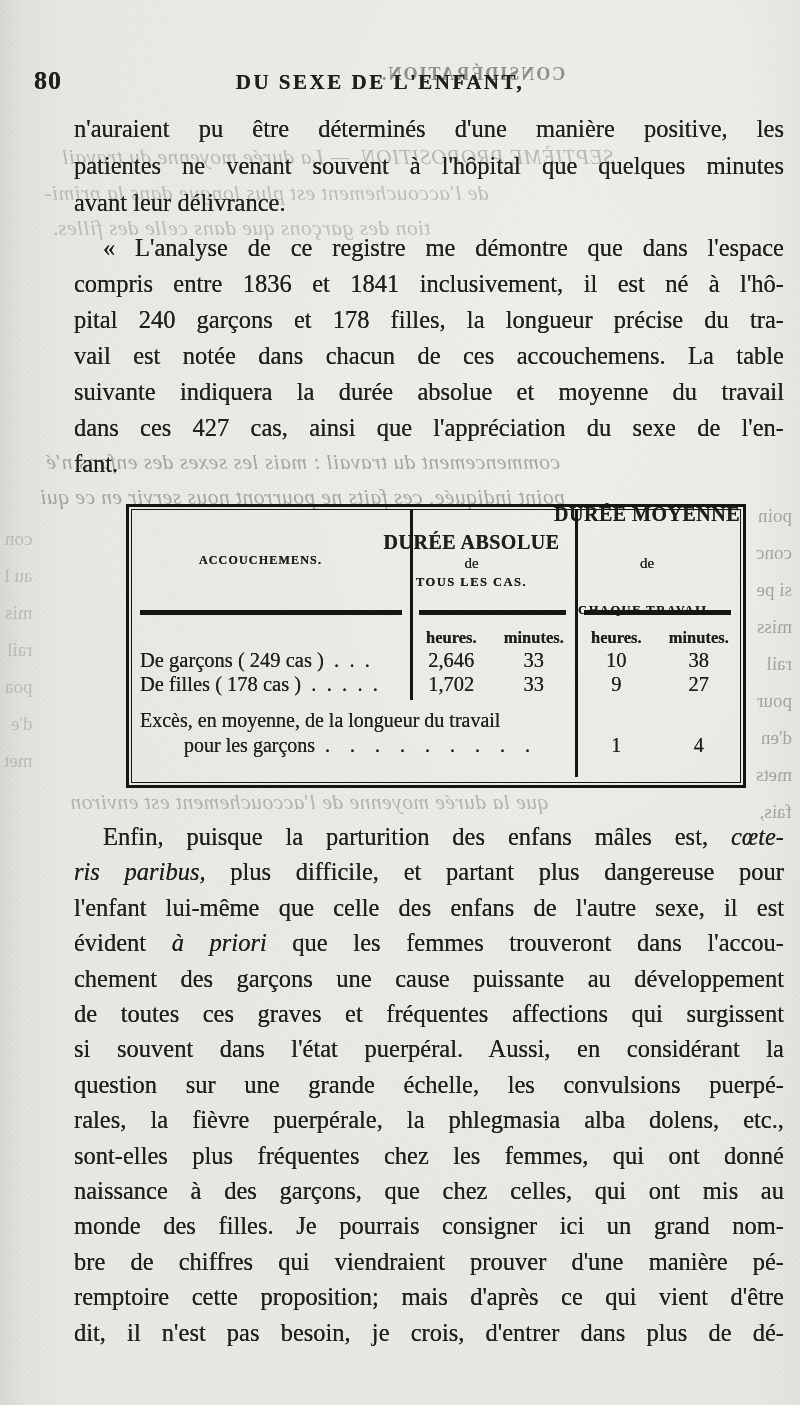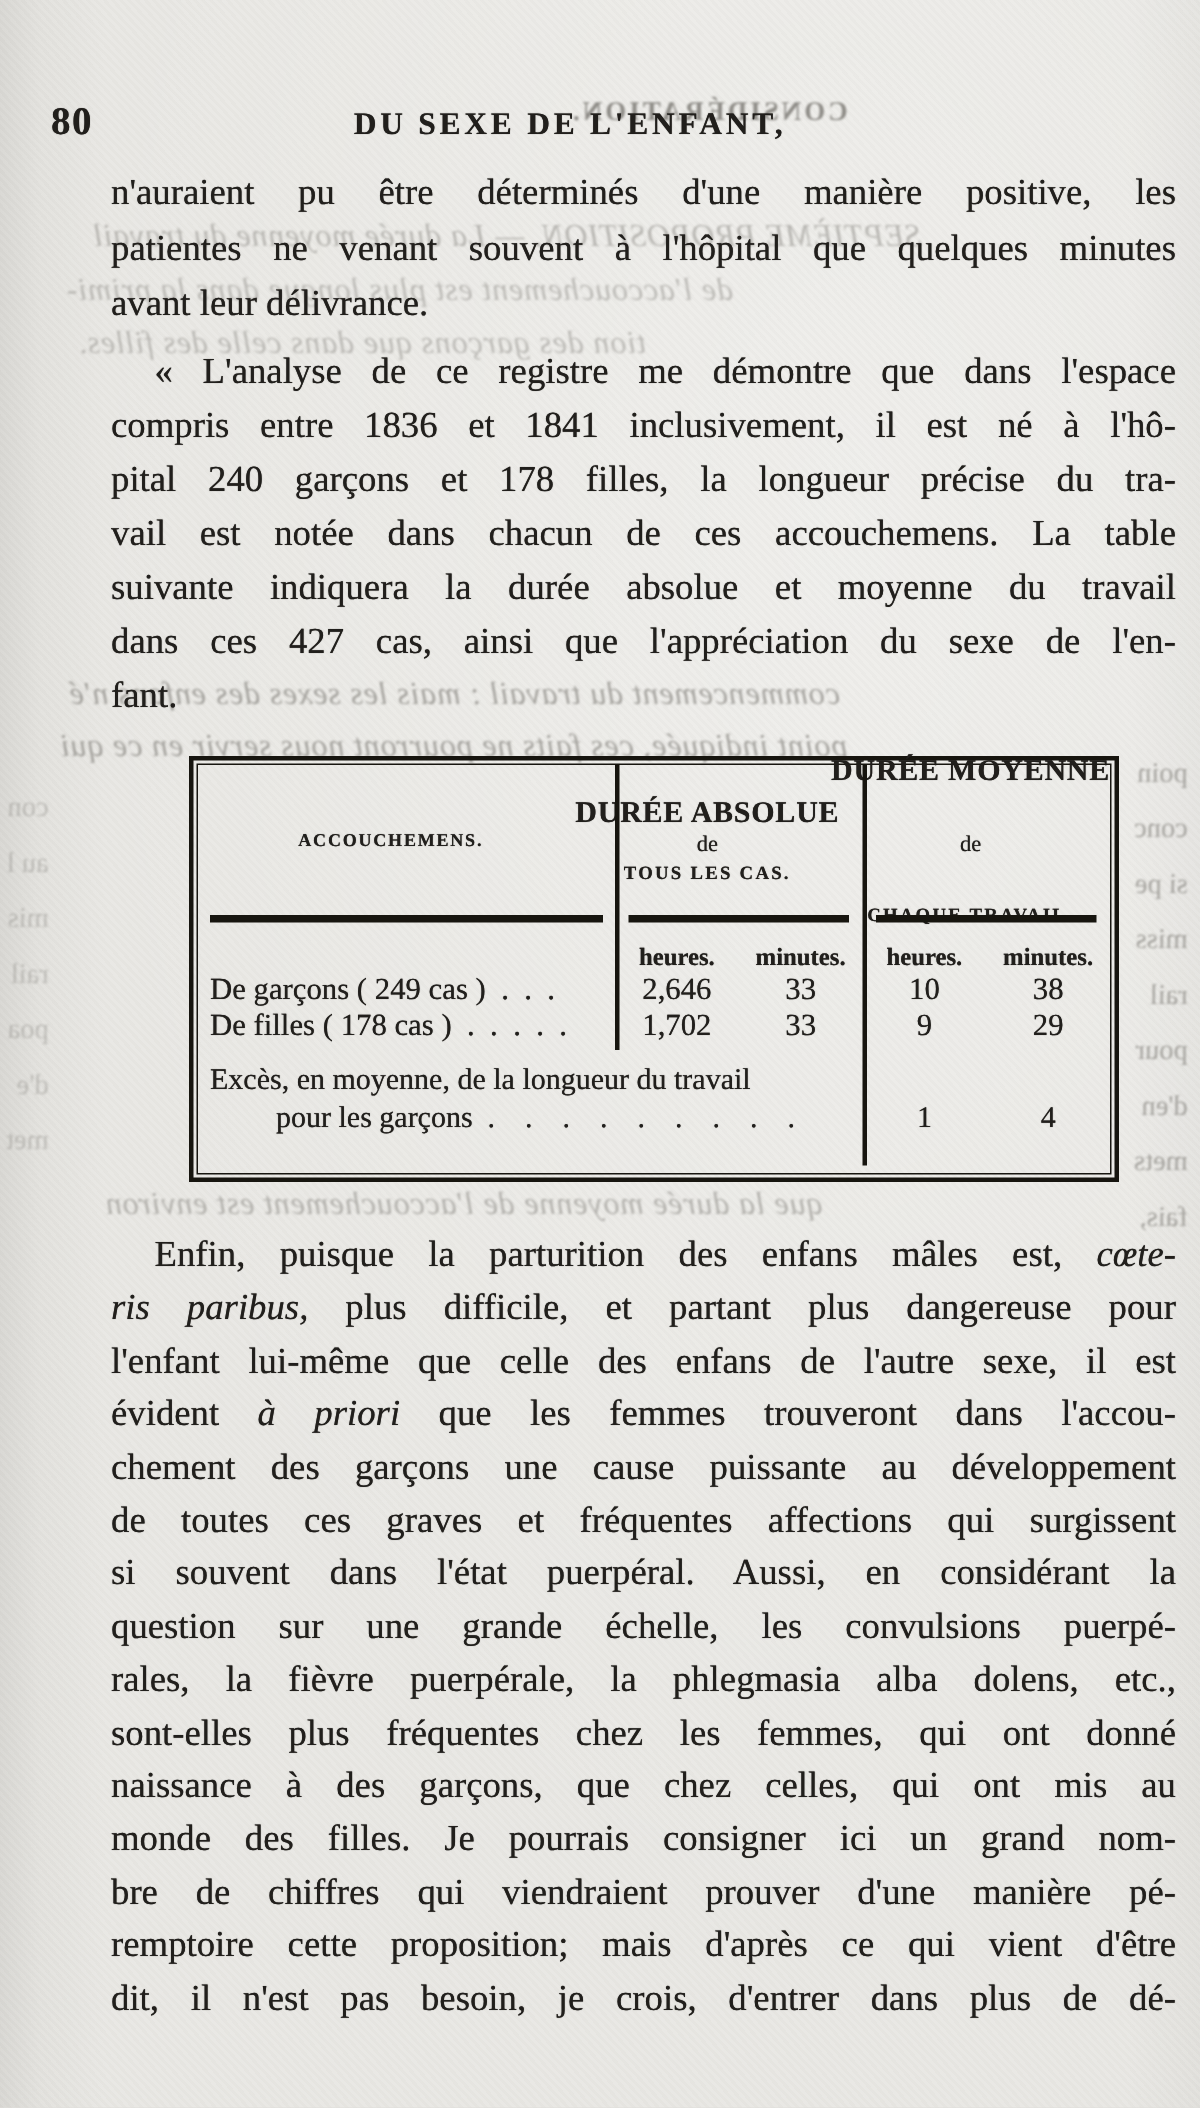--- a/index.html
+++ b/index.html
@@ -193,21 +193,21 @@
           </div>
 
           <div class="data-row">
             <div class="lbl">De filles ( 178 cas )&nbsp;&nbsp;.&nbsp;&nbsp;.&nbsp;&nbsp;.&nbsp;&nbsp;.&nbsp;&nbsp;.</div>
             <div class="num2">
               <div class="half">1,702</div>
               <div class="half">33</div>
             </div>
             <div class="num3">
               <div class="half">9</div>
-              <div class="half">29</div>
+              <div class="half">27</div>
             </div>
           </div>
 
           <div class="excess1">Excès, en moyenne, de la longueur du travail</div>
           <div class="excess-row2">
             <div class="excess-lbl">pour les garçons&nbsp;&nbsp;.&nbsp;&nbsp;&nbsp;&nbsp;.&nbsp;&nbsp;&nbsp;&nbsp;.&nbsp;&nbsp;&nbsp;&nbsp;.&nbsp;&nbsp;&nbsp;&nbsp;.&nbsp;&nbsp;&nbsp;&nbsp;.&nbsp;&nbsp;&nbsp;&nbsp;.&nbsp;&nbsp;&nbsp;&nbsp;.&nbsp;&nbsp;&nbsp;&nbsp;.</div>
             <div class="num3">
               <div class="half">1</div>
               <div class="half">4</div>
             </div>

